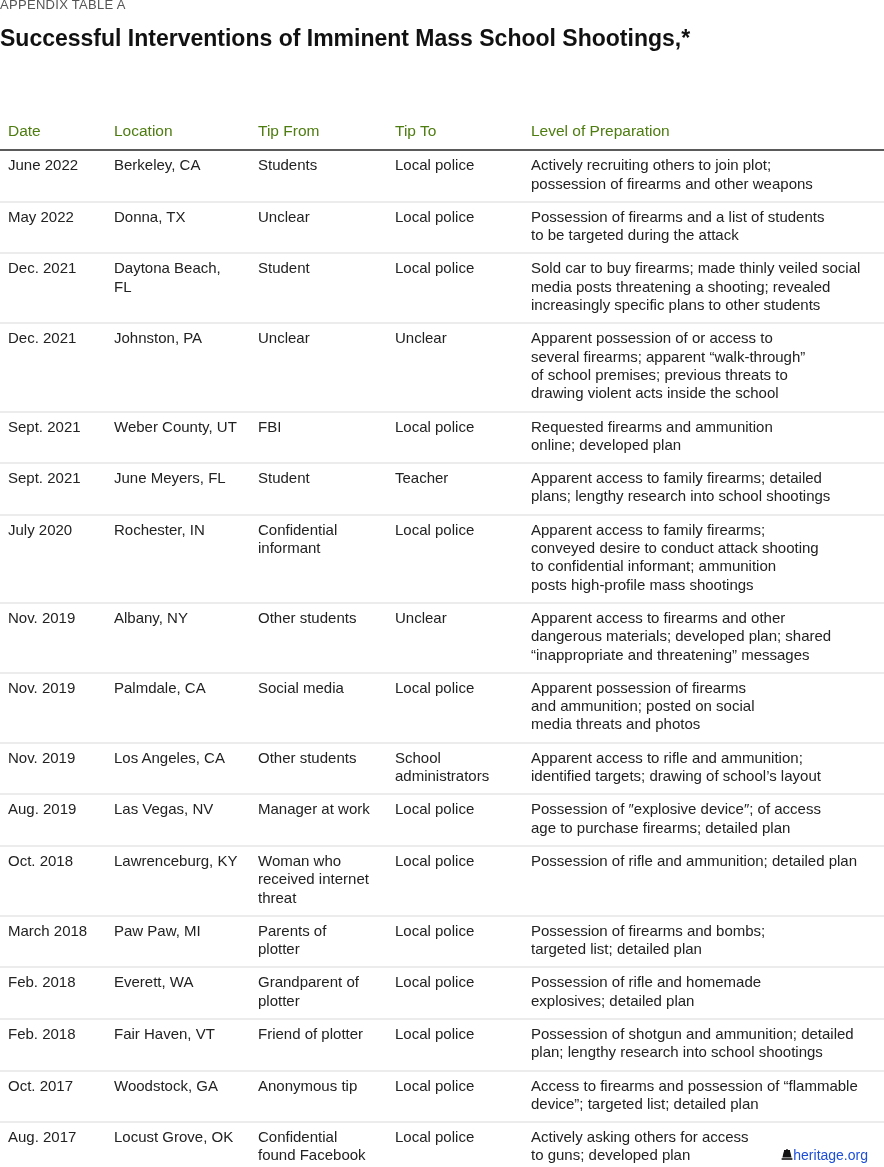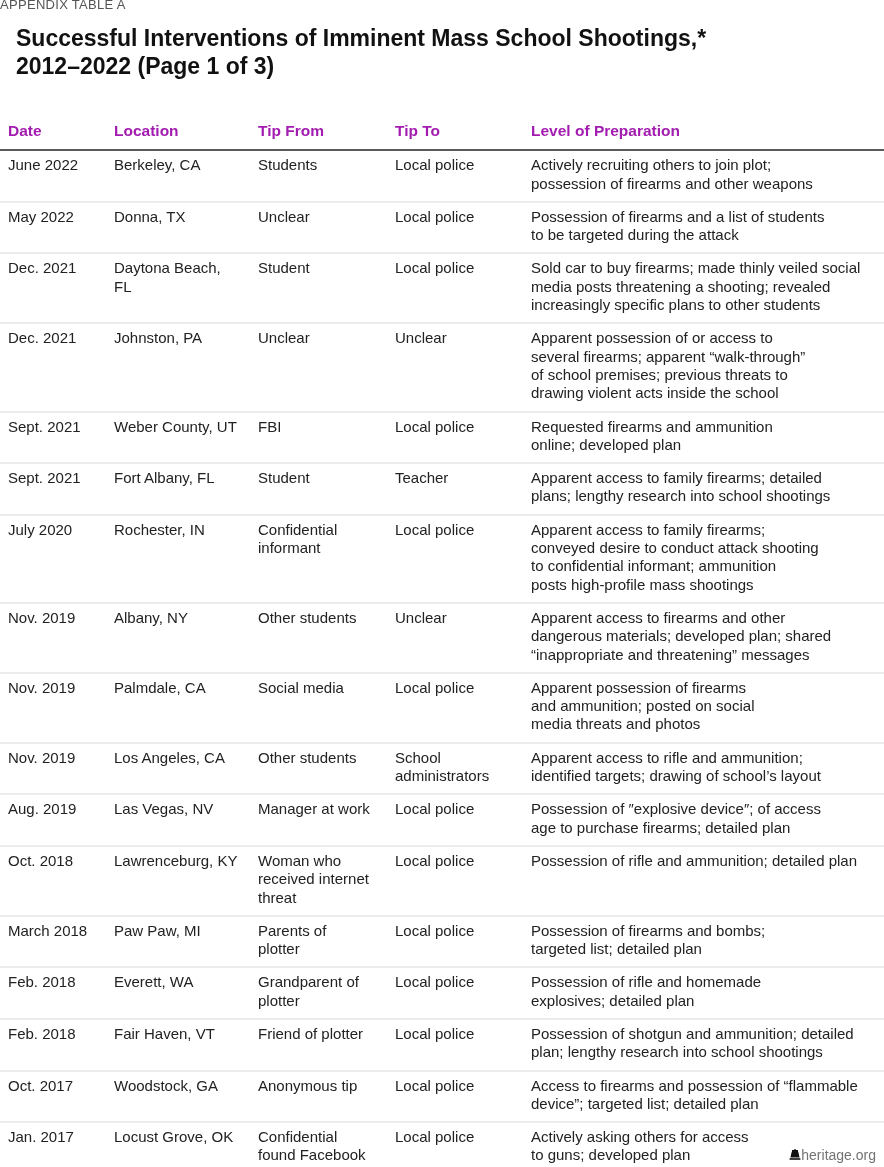--- a/index.html
+++ b/index.html
@@ -19,85 +19,84 @@
       position: absolute;
       left: 0;
       top: -3px;
       font-size: 13px;
       letter-spacing: 0.3px;
       color: #555555;
       text-transform: uppercase;
     }
     .title {
       position: absolute;
-      left: 16px;
+      left: 0;
       top: 24px;
       width: 860px;
       font-size: 23px;
       line-height: 28px;
       font-weight: bold;
       color: #111111;
       margin: 0;
     }
     table.appendix {
       position: absolute;
       left: 0;
       top: 117px;
       width: 884px;
       border-collapse: collapse;
       table-layout: fixed;
       font-size: 15px;
       line-height: 18.3px;
     }
     table.appendix th {
       text-align: left;
-      font-weight: bold;
+      font-weight: normal;
       font-size: 15.5px;
       padding: 5px 0 9px 8px;
       border-bottom: 2px solid #5a5a5a;
-      color: #a21caf;
+      color: #4d7c0f;
       vertical-align: bottom;
     }
     table.appendix td {
       vertical-align: top;
       padding: 5px 0 8px 8px;
       border-bottom: 2px solid #ececec;
       color: #222222;
     }
     col.c-date { width: 106px; }
     col.c-loc { width: 144px; }
     col.c-from { width: 137px; }
     col.c-to { width: 136px; }
     col.c-prep { width: 361px; }
     td .line { display: block; white-space: nowrap; }
     .footer {
       position: absolute;
-      right: 8px;
+      right: 16px;
       bottom: 4px;
       font-size: 14px;
-      color: #737373;
+      color: #1d4ed8;
       display: flex;
       align-items: center;
     }
     .bell-icon {
       display: inline-block;
       width: 12px;
       height: 12px;
       position: relative;
     }
     .bell-icon svg { display: block; }
   </style>
 </head>
 <body>
 
 <div class="eyebrow">APPENDIX TABLE A</div>
 
 <h1 class="title">
   <span>Successful Interventions of Imminent Mass School Shootings,*</span><br>
-  <span>2012–2022 (Page 1 of 3)</span>
 </h1>
 
 <table class="appendix">
   <colgroup>
     <col class="c-date">
       <col class="c-loc">
       <col class="c-from">
       <col class="c-to">
       <col class="c-prep">
   </colgroup>
@@ -203,21 +202,21 @@
         <td>
           <span class="line">Requested firearms and ammunition</span>
           <span class="line">online; developed plan</span>
         </td>
       </tr>
       <tr>
         <td>
           <span class="line">Sept. 2021</span>
         </td>
         <td>
-          <span class="line">Fort Albany, FL</span>
+          <span class="line">June Meyers, FL</span>
         </td>
         <td>
           <span class="line">Student</span>
         </td>
         <td>
           <span class="line">Teacher</span>
         </td>
         <td>
           <span class="line">Apparent access to family firearms; detailed</span>
           <span class="line">plans; lengthy research into school shootings</span>
@@ -407,21 +406,21 @@
         <td>
           <span class="line">Local police</span>
         </td>
         <td>
           <span class="line">Access to firearms and possession of “flammable</span>
           <span class="line">device”; targeted list; detailed plan</span>
         </td>
       </tr>
       <tr>
         <td>
-          <span class="line">Jan. 2017</span>
+          <span class="line">Aug. 2017</span>
         </td>
         <td>
           <span class="line">Locust Grove, OK</span>
         </td>
         <td>
           <span class="line">Confidential</span>
           <span class="line">found Facebook</span>
           <span class="line">posts</span>
         </td>
         <td>

